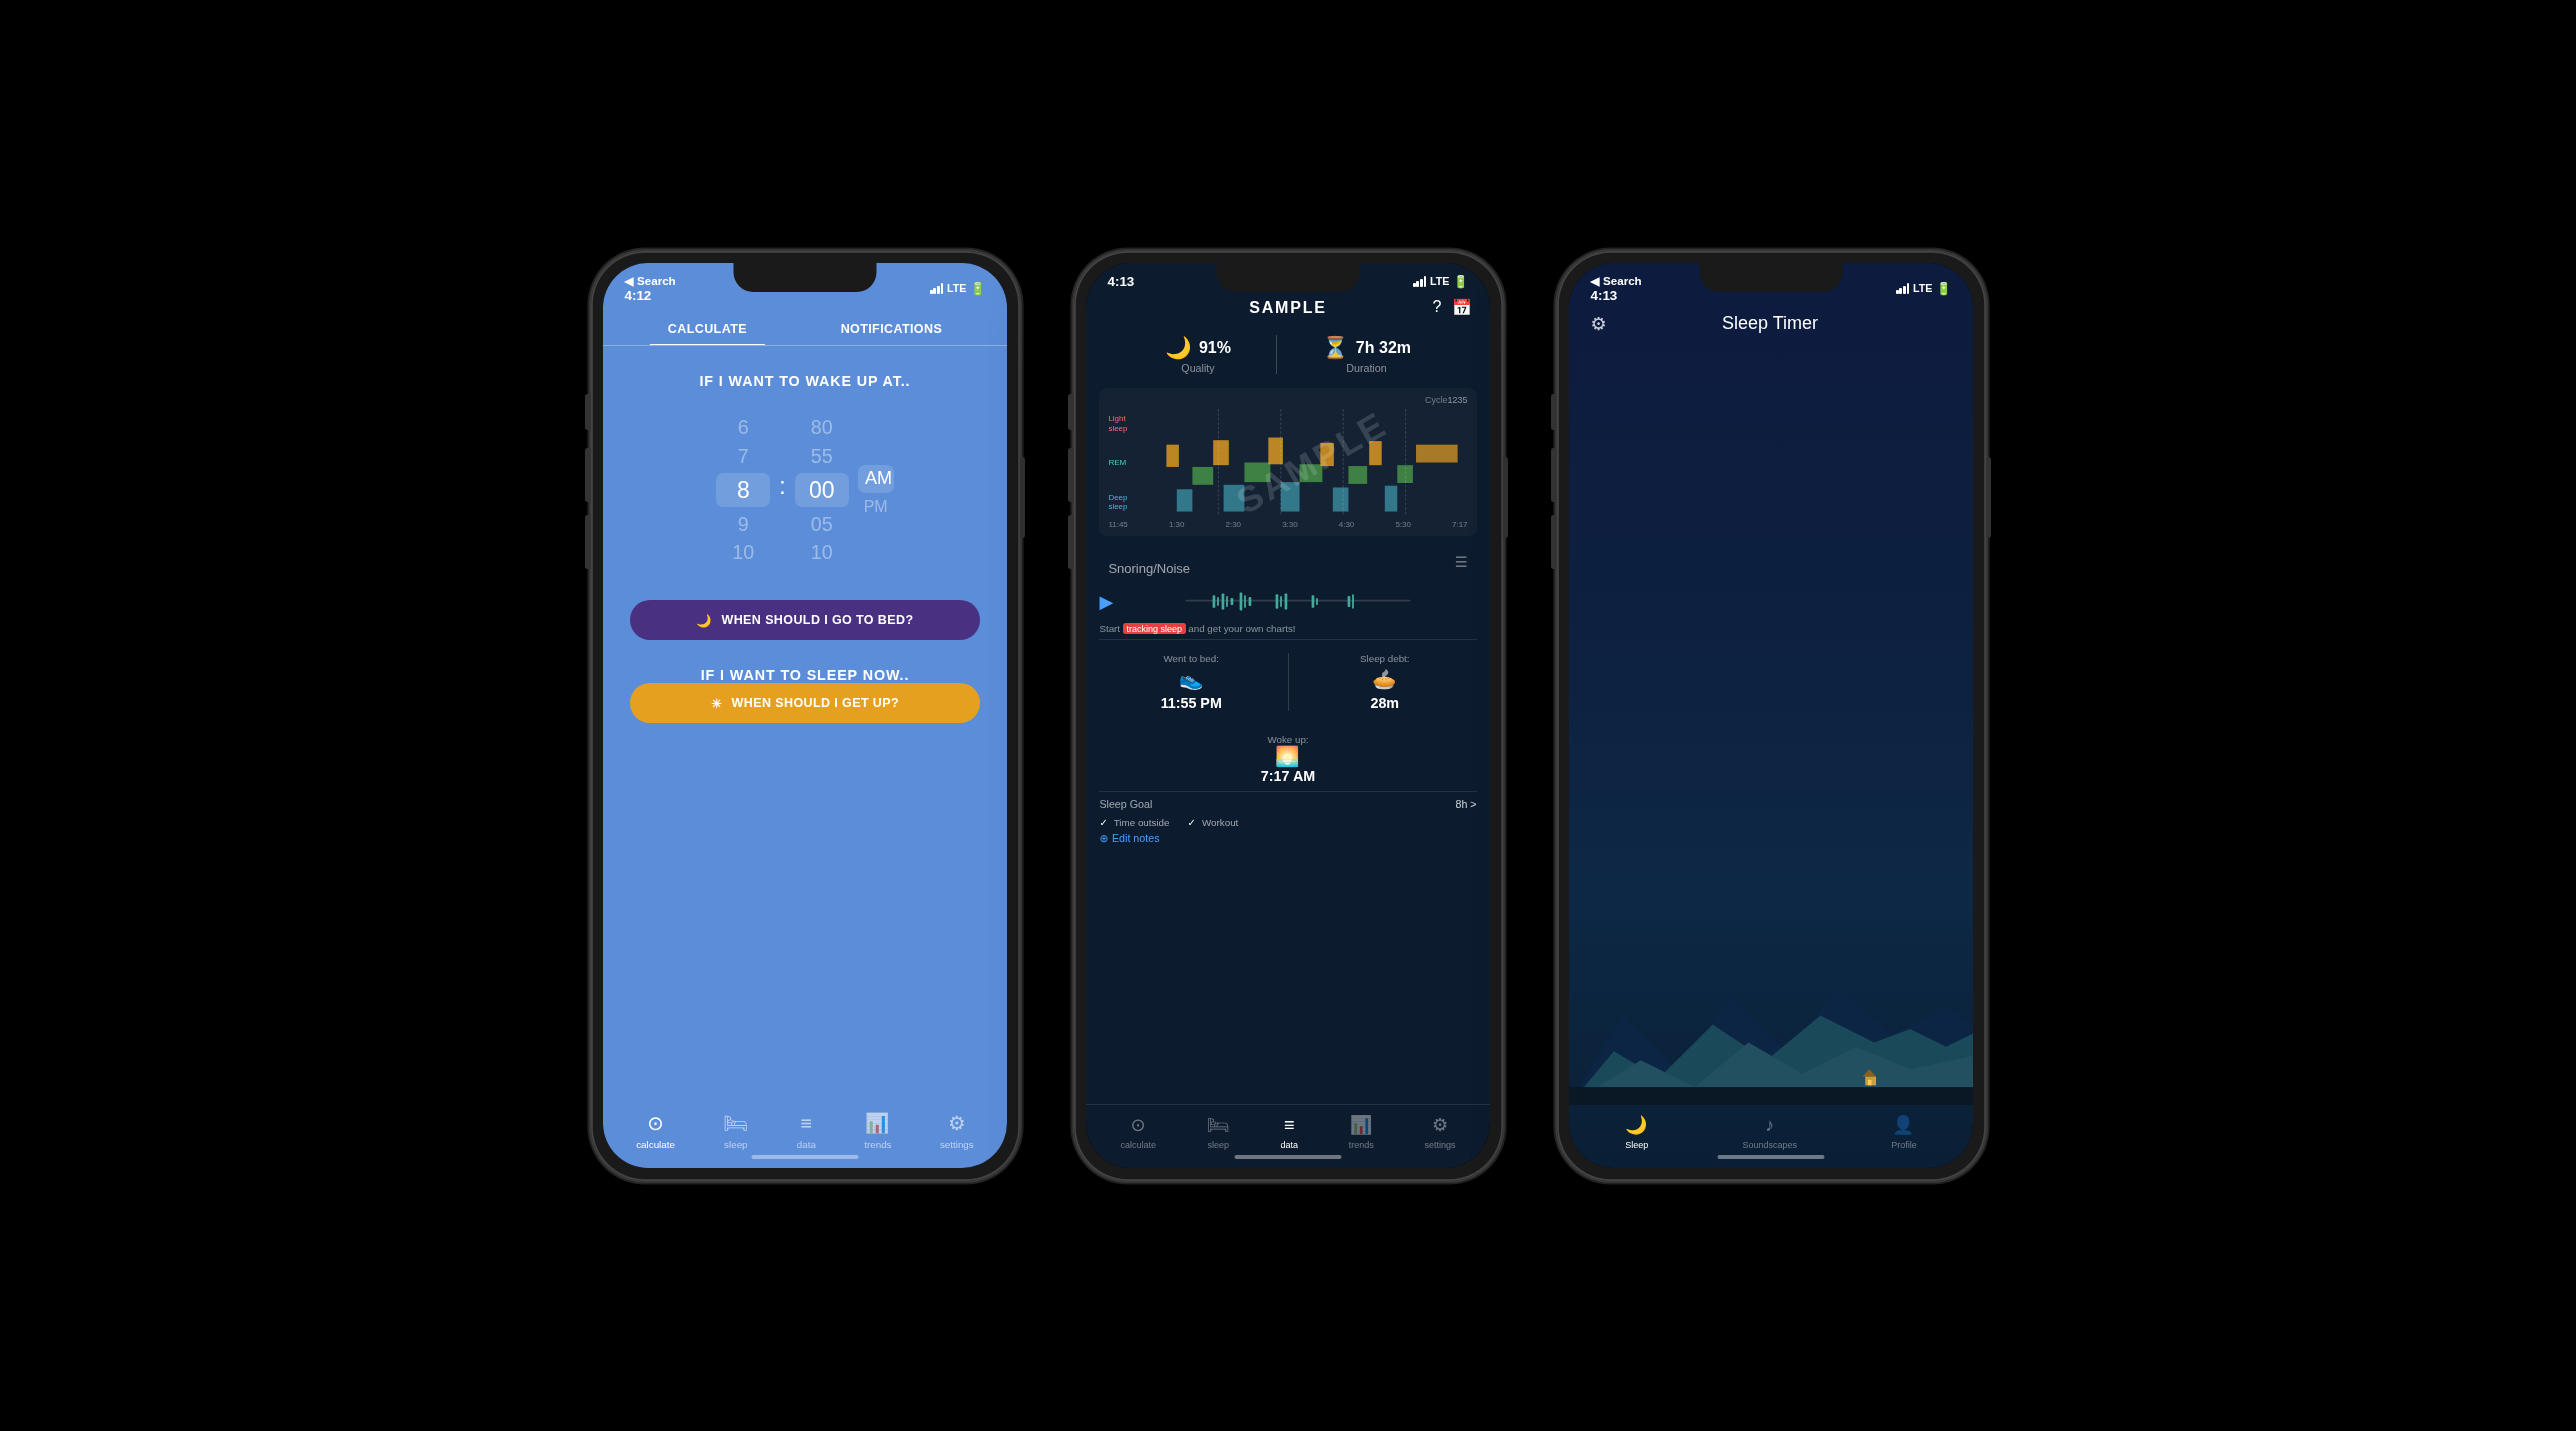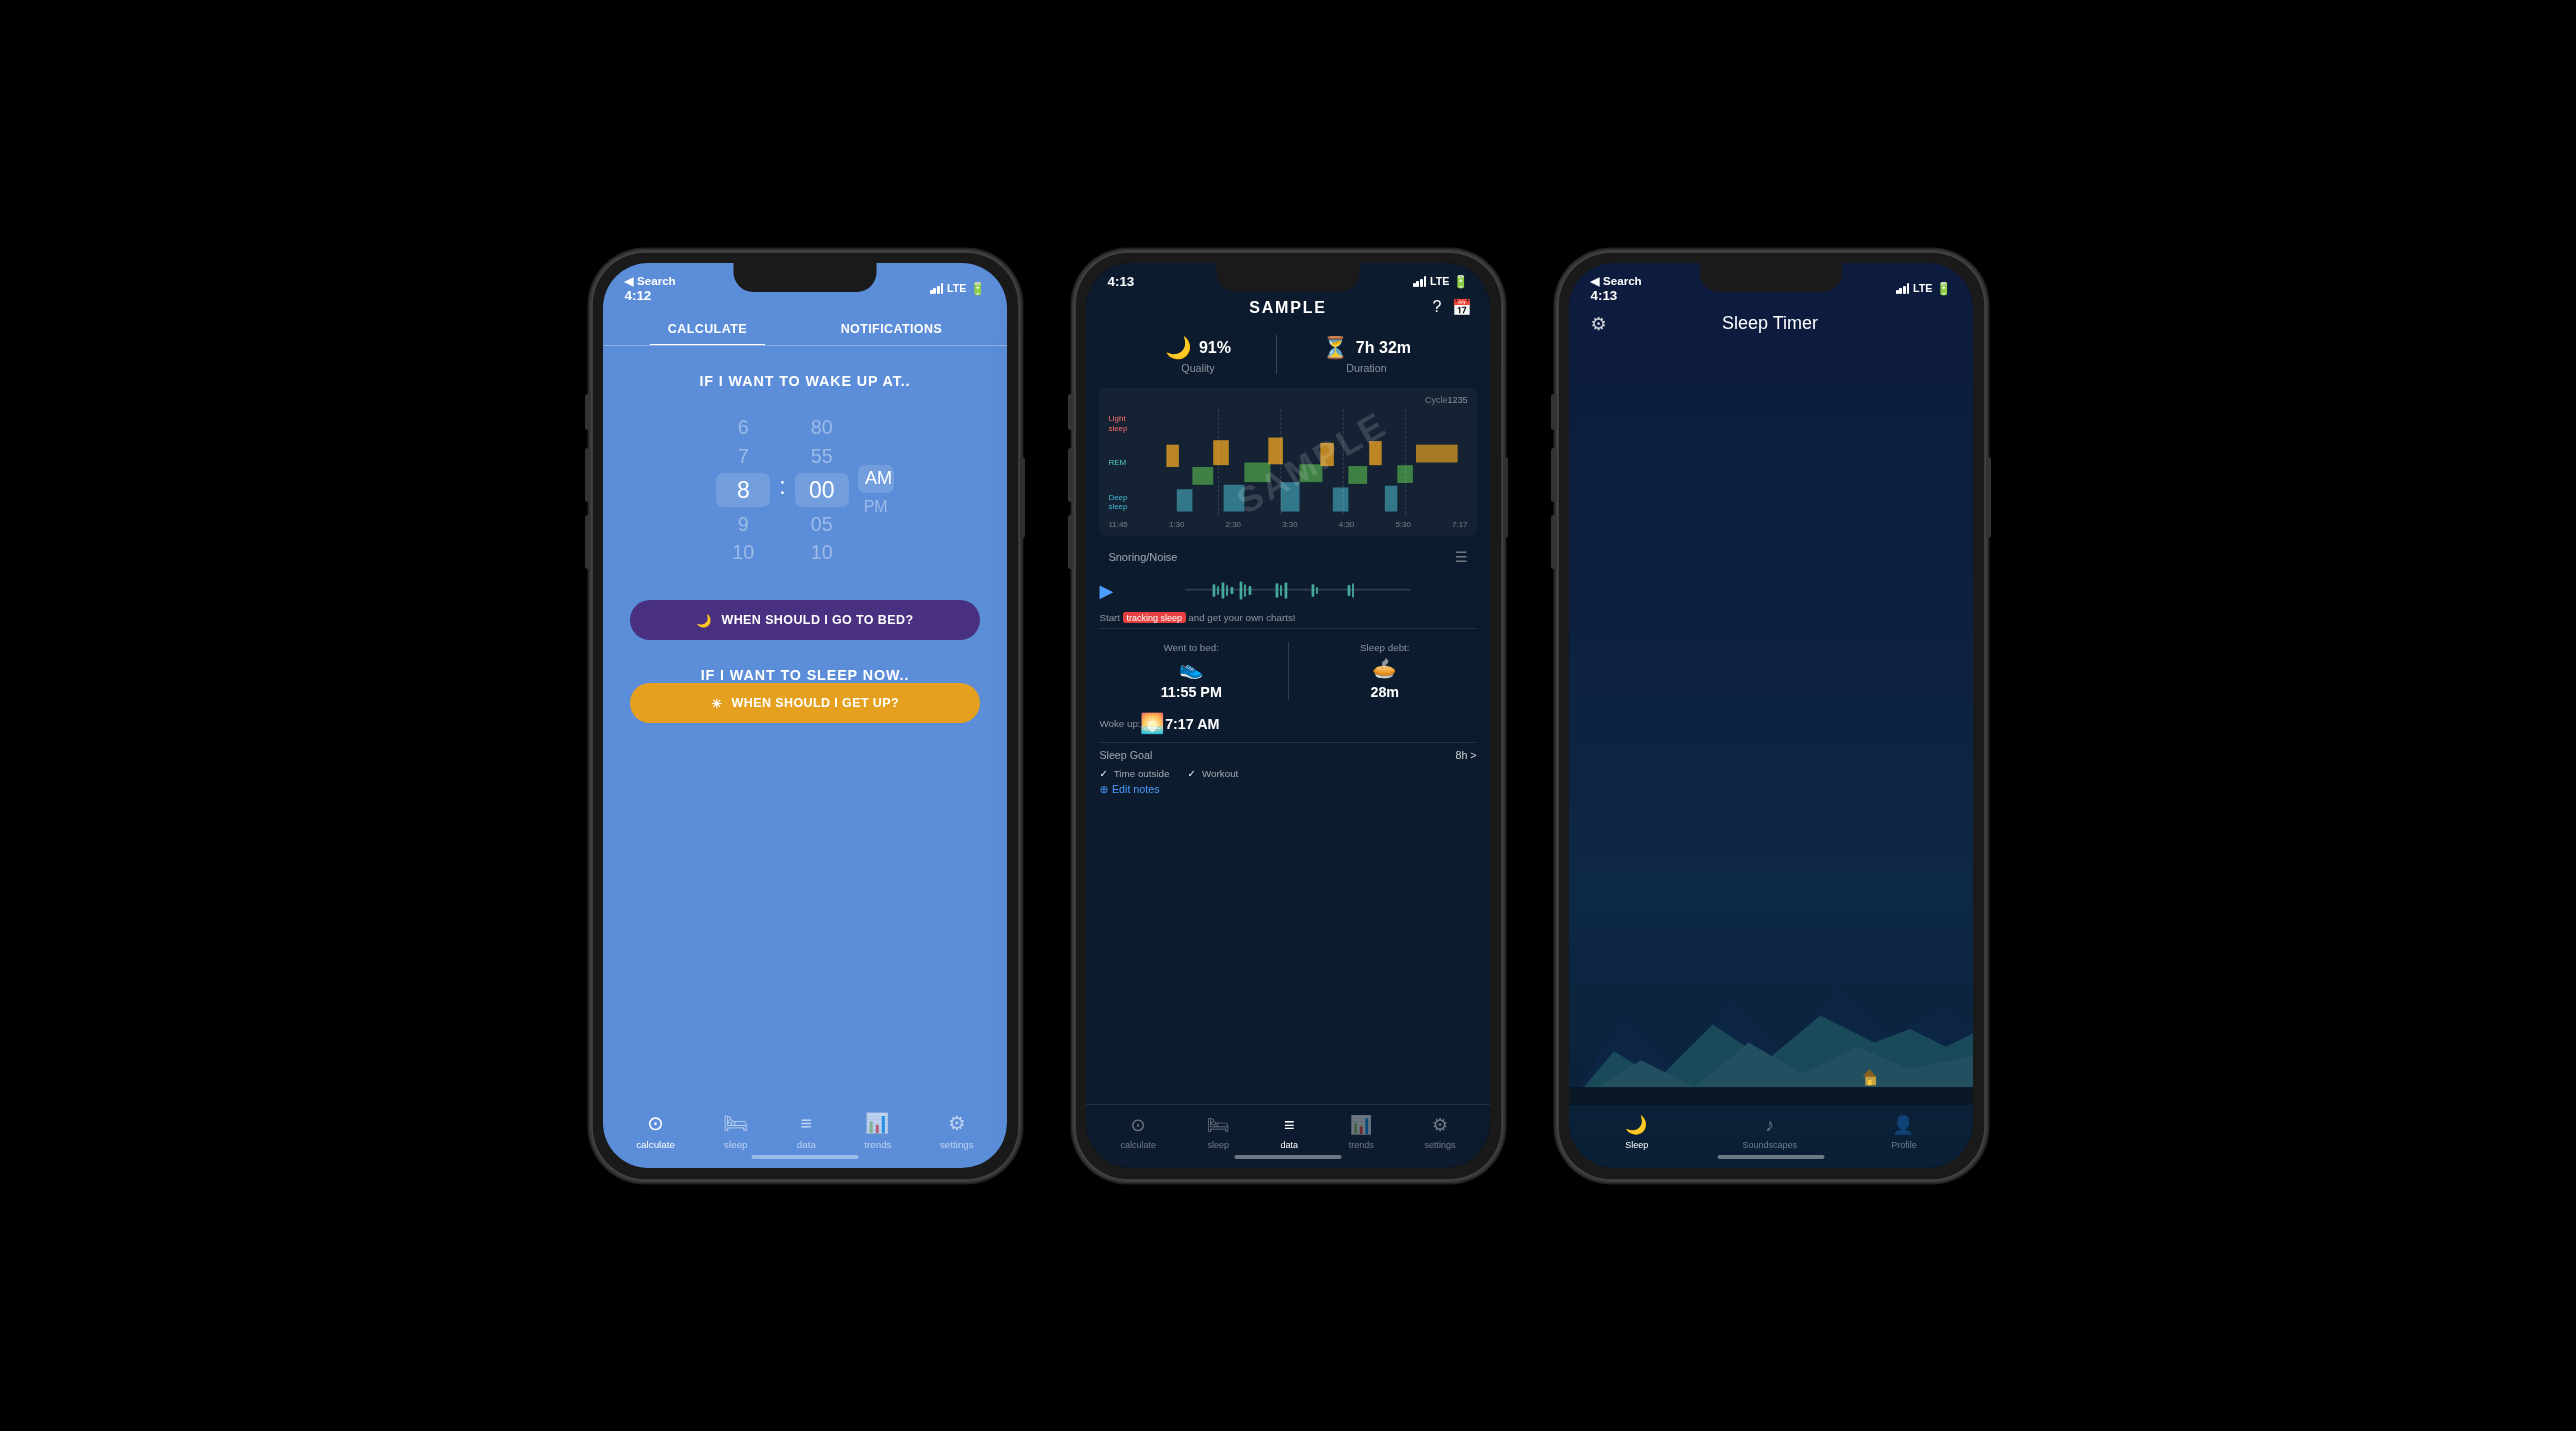--- a/index.html
+++ b/index.html
@@ -379,22 +379,23 @@
     
     .snoring-section {
       margin: 7.2px 13.4px;
       display: flex;
       align-items: center;
       gap: 7.2px;
       padding: 5.4px 9px;
     }
     .snoring-title {
       color: rgba(255,255,255,0.6);
-      font-size: 11px;
+      font-size: 13px;
       flex: 1;
+      margin-top: 12px;
     }
     .snoring-menu { color: rgba(255,255,255,0.4); font-size: 14.3px; }
 
     .audio-bar {
       display: flex;
       align-items: center;
       gap: 7.2px;
       margin: 0 13.4px 7.2px;
     }
     .play-btn { color: #4a9eff; font-size: 18px; cursor: pointer; }
@@ -421,21 +422,21 @@
       flex-direction: column;
       align-items: center;
       gap: 3.6px;
       flex: 1;
     }
     .sleep-stat-label { color: rgba(255,255,255,0.5); font-size: 9.8px; }
     .sleep-stat-icon { font-size: 19.7px; }
     .sleep-stat-value { color: white; font-size: 14.3px; font-weight: 600; }
     .sleep-stat-divider { width: 0.9px; background: rgba(255,255,255,0.15); align-self: stretch; margin: 0 4.5px; }
 
-    .woke-up-section { margin-top: 8px; display: flex; flex-direction: row; align-items: center; }
+    .woke-up-section { margin-top: 19px; display: flex; flex-direction: column; align-items: center; }
 
     .sleep-goal-row {
       display: flex;
       justify-content: space-between;
       align-items: center;
       margin: 7.2px 13.4px;
       padding-top: 5.4px;
       border-top: 0.9px solid rgba(255,255,255,0.1);
     }
     .sleep-goal-label { color: rgba(255,255,255,0.6); font-size: 10.7px; }

